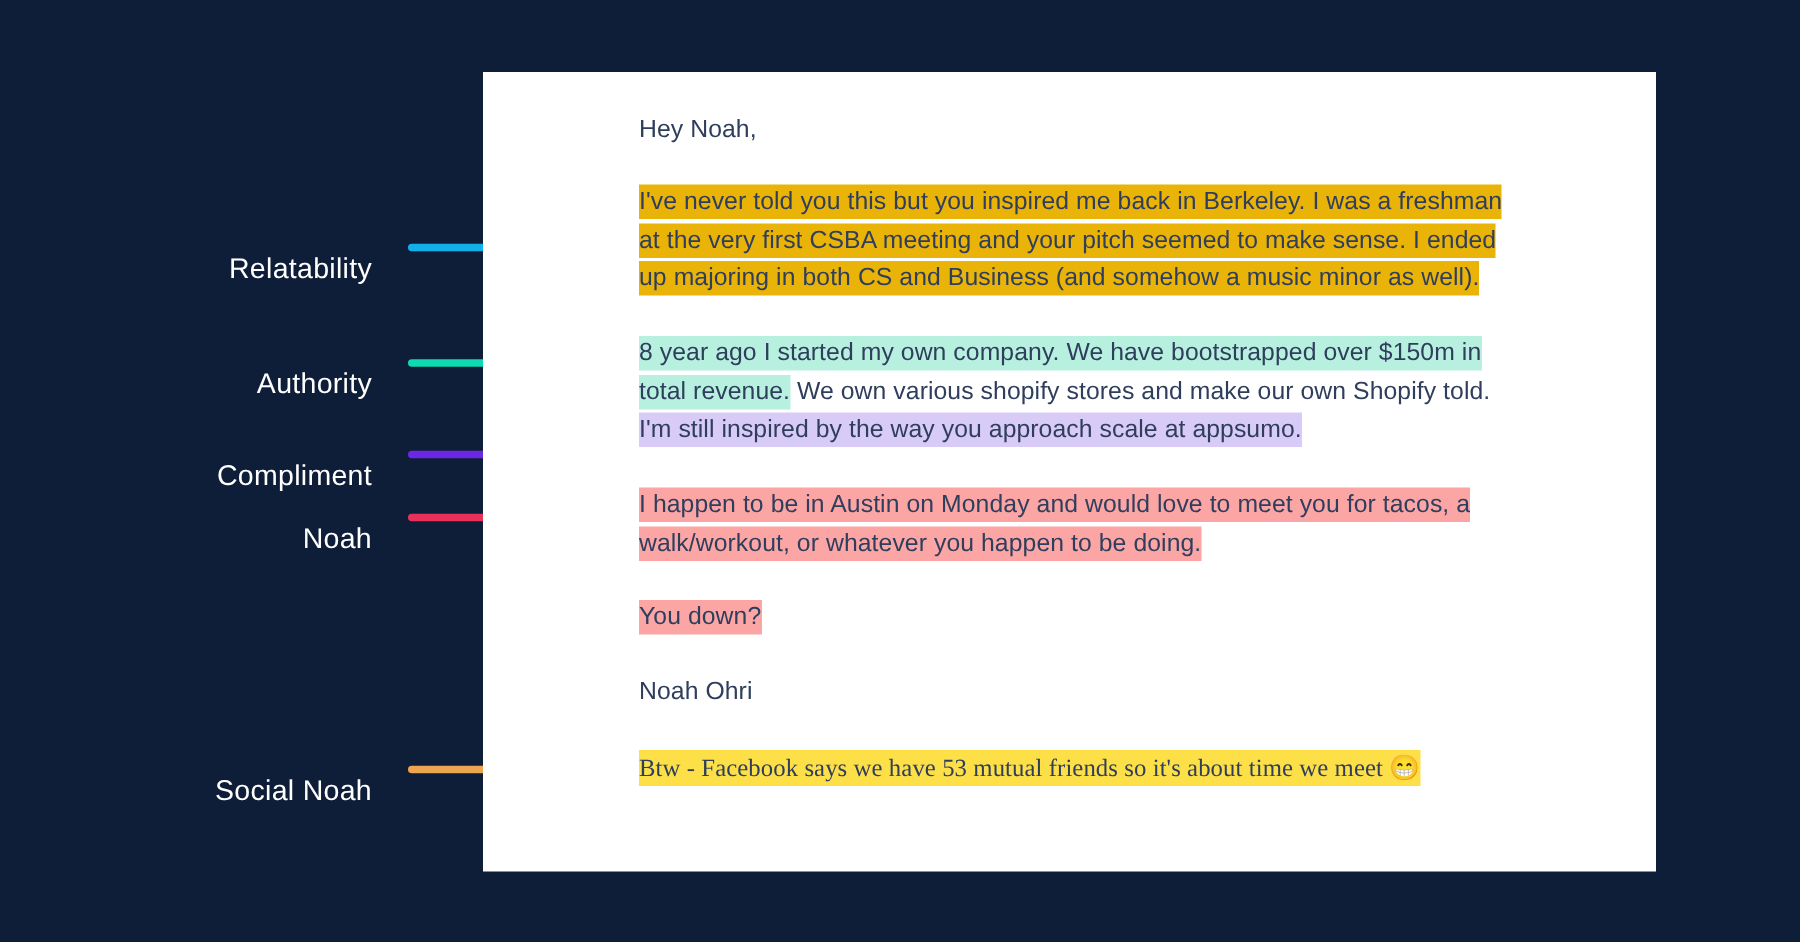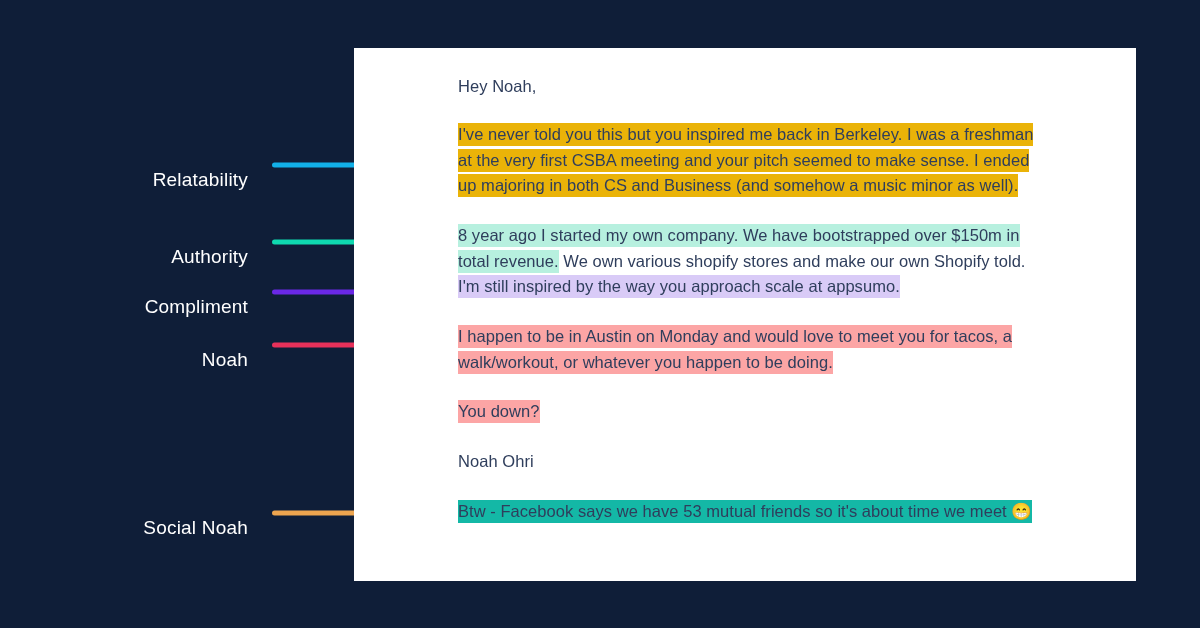--- a/index.html
+++ b/index.html
@@ -24,21 +24,20 @@
   }
 
   
   #email-card {
     position: absolute;
     left: 322px;
     top: 48px;
     width: 782px;
     height: 533px;
     background: #ffffff;
-    margin-left: 32px;
   }
 
   #email-body {
     position: absolute;
     left: 104px;
     top: 26px;
     width: 580px;
   }
 
   .para {
@@ -51,21 +50,21 @@
   .para .hl {
     padding: 2px 0 3px 0;
     box-decoration-break: clone;
     -webkit-box-decoration-break: clone;
   }
 
   .hl-blue   { background: #eab308; }
   .hl-green  { background: #b7f0df; }
   .hl-purple { background: #d9cbf7; }
   .hl-pink   { background: #fca5a5; }
-  .hl-orange { background: #14b8a6; }
+  .hl-orange { background: #fde047; font-family: Liberation Serif, serif; }
 
   .p-greeting   { position: absolute; top: 0px;   left: 0; }
   .p-relate     { position: absolute; top: 48px;  left: 0; width: 578px; }
   .p-authority  { position: absolute; top: 149px; left: 0; width: 578px; }
   .p-pitch      { position: absolute; top: 250px; left: 0; width: 570px; }
   .p-youdown    { position: absolute; top: 325px; left: 0; }
   .p-signature  { position: absolute; top: 375px; left: 0; }
   .p-social     { position: absolute; top: 425px; left: 0; width: 578px; }
 
   
@@ -131,21 +130,21 @@
     </div>
 
     <div class="annotation" style="left:0px; top:227px; width:400px;">
       <div class="rail-label-box" style="right:152px;">
         <span class="ann-label">Authority</span>
       </div>
       <div class="ann-line" style="left:272px; width:92px; background:#0fd9b0;"></div>
       <div class="ann-dot" style="left:374px; border-color:#0fd9b0;"></div>
     </div>
 
-    <div class="annotation" style="left:0px; top:277px; width:400px;">
+    <div class="annotation" style="left:0px; top:288px; width:400px;">
       <div class="rail-label-box" style="right:152px;">
         <span class="ann-label">Compliment</span>
       </div>
       <div class="ann-line" style="left:272px; width:92px; background:#6a28e6;"></div>
       <div class="ann-dot" style="left:374px; border-color:#6a28e6;"></div>
     </div>
 
     <div class="annotation" style="left:0px; top:330px; width:400px;">
       <div class="rail-label-box" style="right:152px;">
         <span class="ann-label">Noah</span>

